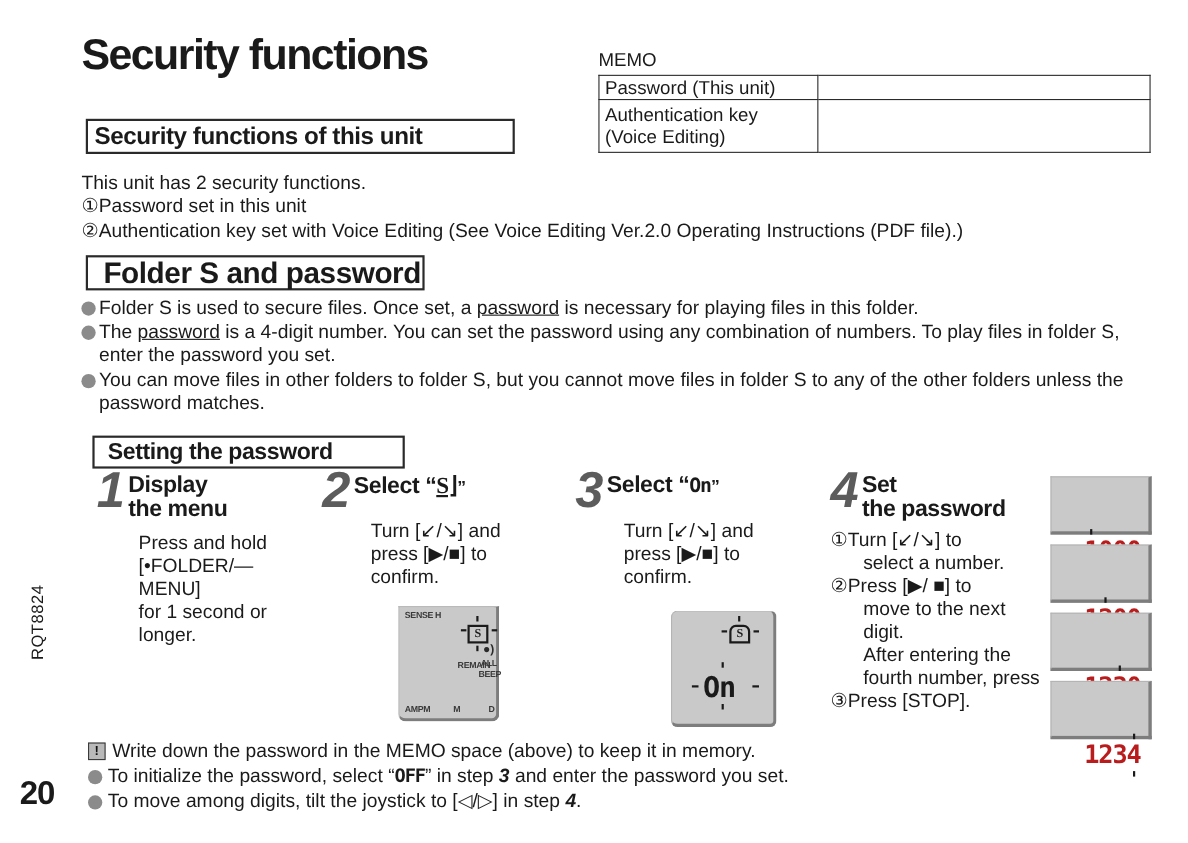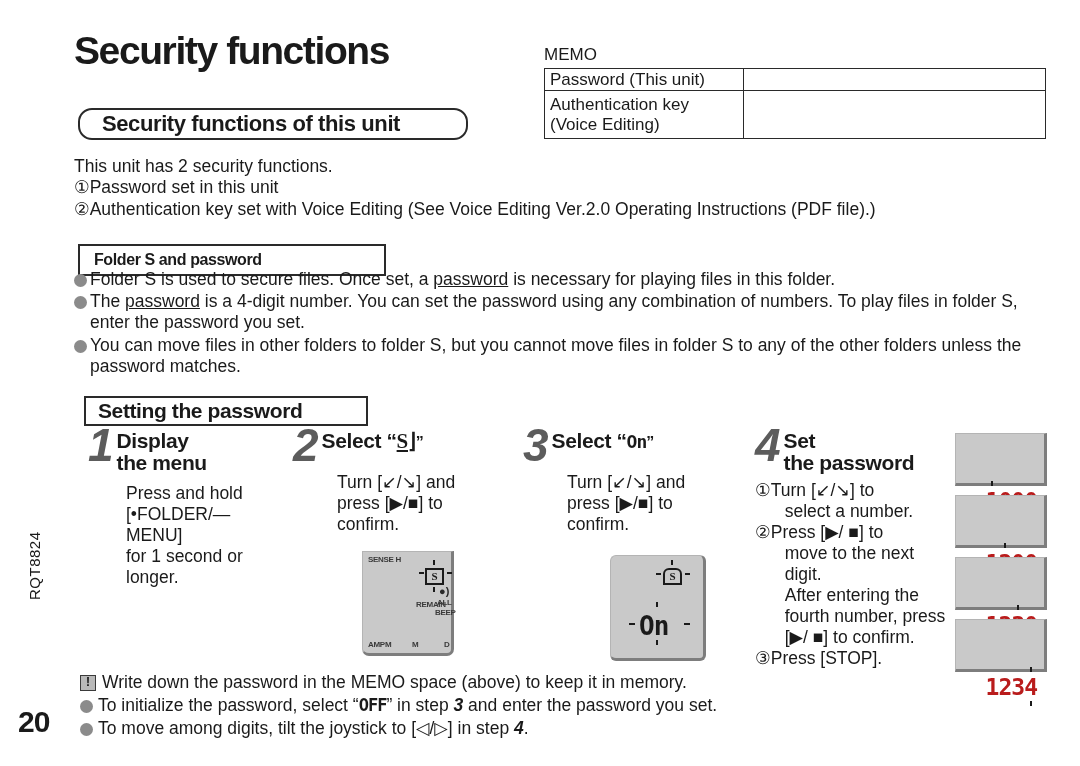--- a/index.html
+++ b/index.html
@@ -83,30 +83,29 @@
     border: 2px solid #2a2a2a;
     background: #fff;
     font-weight: bold;
     display: flex;
     align-items: center;
     box-sizing: border-box;
   }
   #head-security {
     left: 78px; top: 108px;
     width: 390px; height: 32px;
-    padding-left: 22px;
+    padding-left: 6px;
     font-size: 22px;
     letter-spacing: -.4px;
-    border-radius: 14px;
   }
   #head-folder {
-    left: 78px; top: 244px;
+    left: 78px; top: 232px;
     width: 308px; height: 32px;
     padding-left: 14px;
-    font-size: 16px;
+    font-size: 27px;
     letter-spacing: -.4px;
   }
   #head-setting {
     left: 84px; top: 396px;
     width: 284px; height: 30px;
     padding-left: 12px;
     font-size: 21px;
     letter-spacing: -.4px;
   }
 
@@ -461,21 +460,20 @@
         <div class="indent">select a number.</div>
       </span>
     </div>
     <div class="sub-item">
       <span class="circ">②</span>
       <span class="sub-txt">
         <div>Press [▶/ ■] to</div>
         <div class="indent">move to the next digit.</div>
         <div class="indent">After entering the</div>
         <div class="indent">fourth number, press</div>
-        <div class="indent">[▶/ ■] to confirm.</div>
       </span>
     </div>
     <div class="sub-item">
       <span class="circ">③</span>
       <span class="sub-txt">Press [STOP].</span>
     </div>
   </div>
 </div>
 
 <div class="lcd lcd-pw" id="lcd-pw-0">

